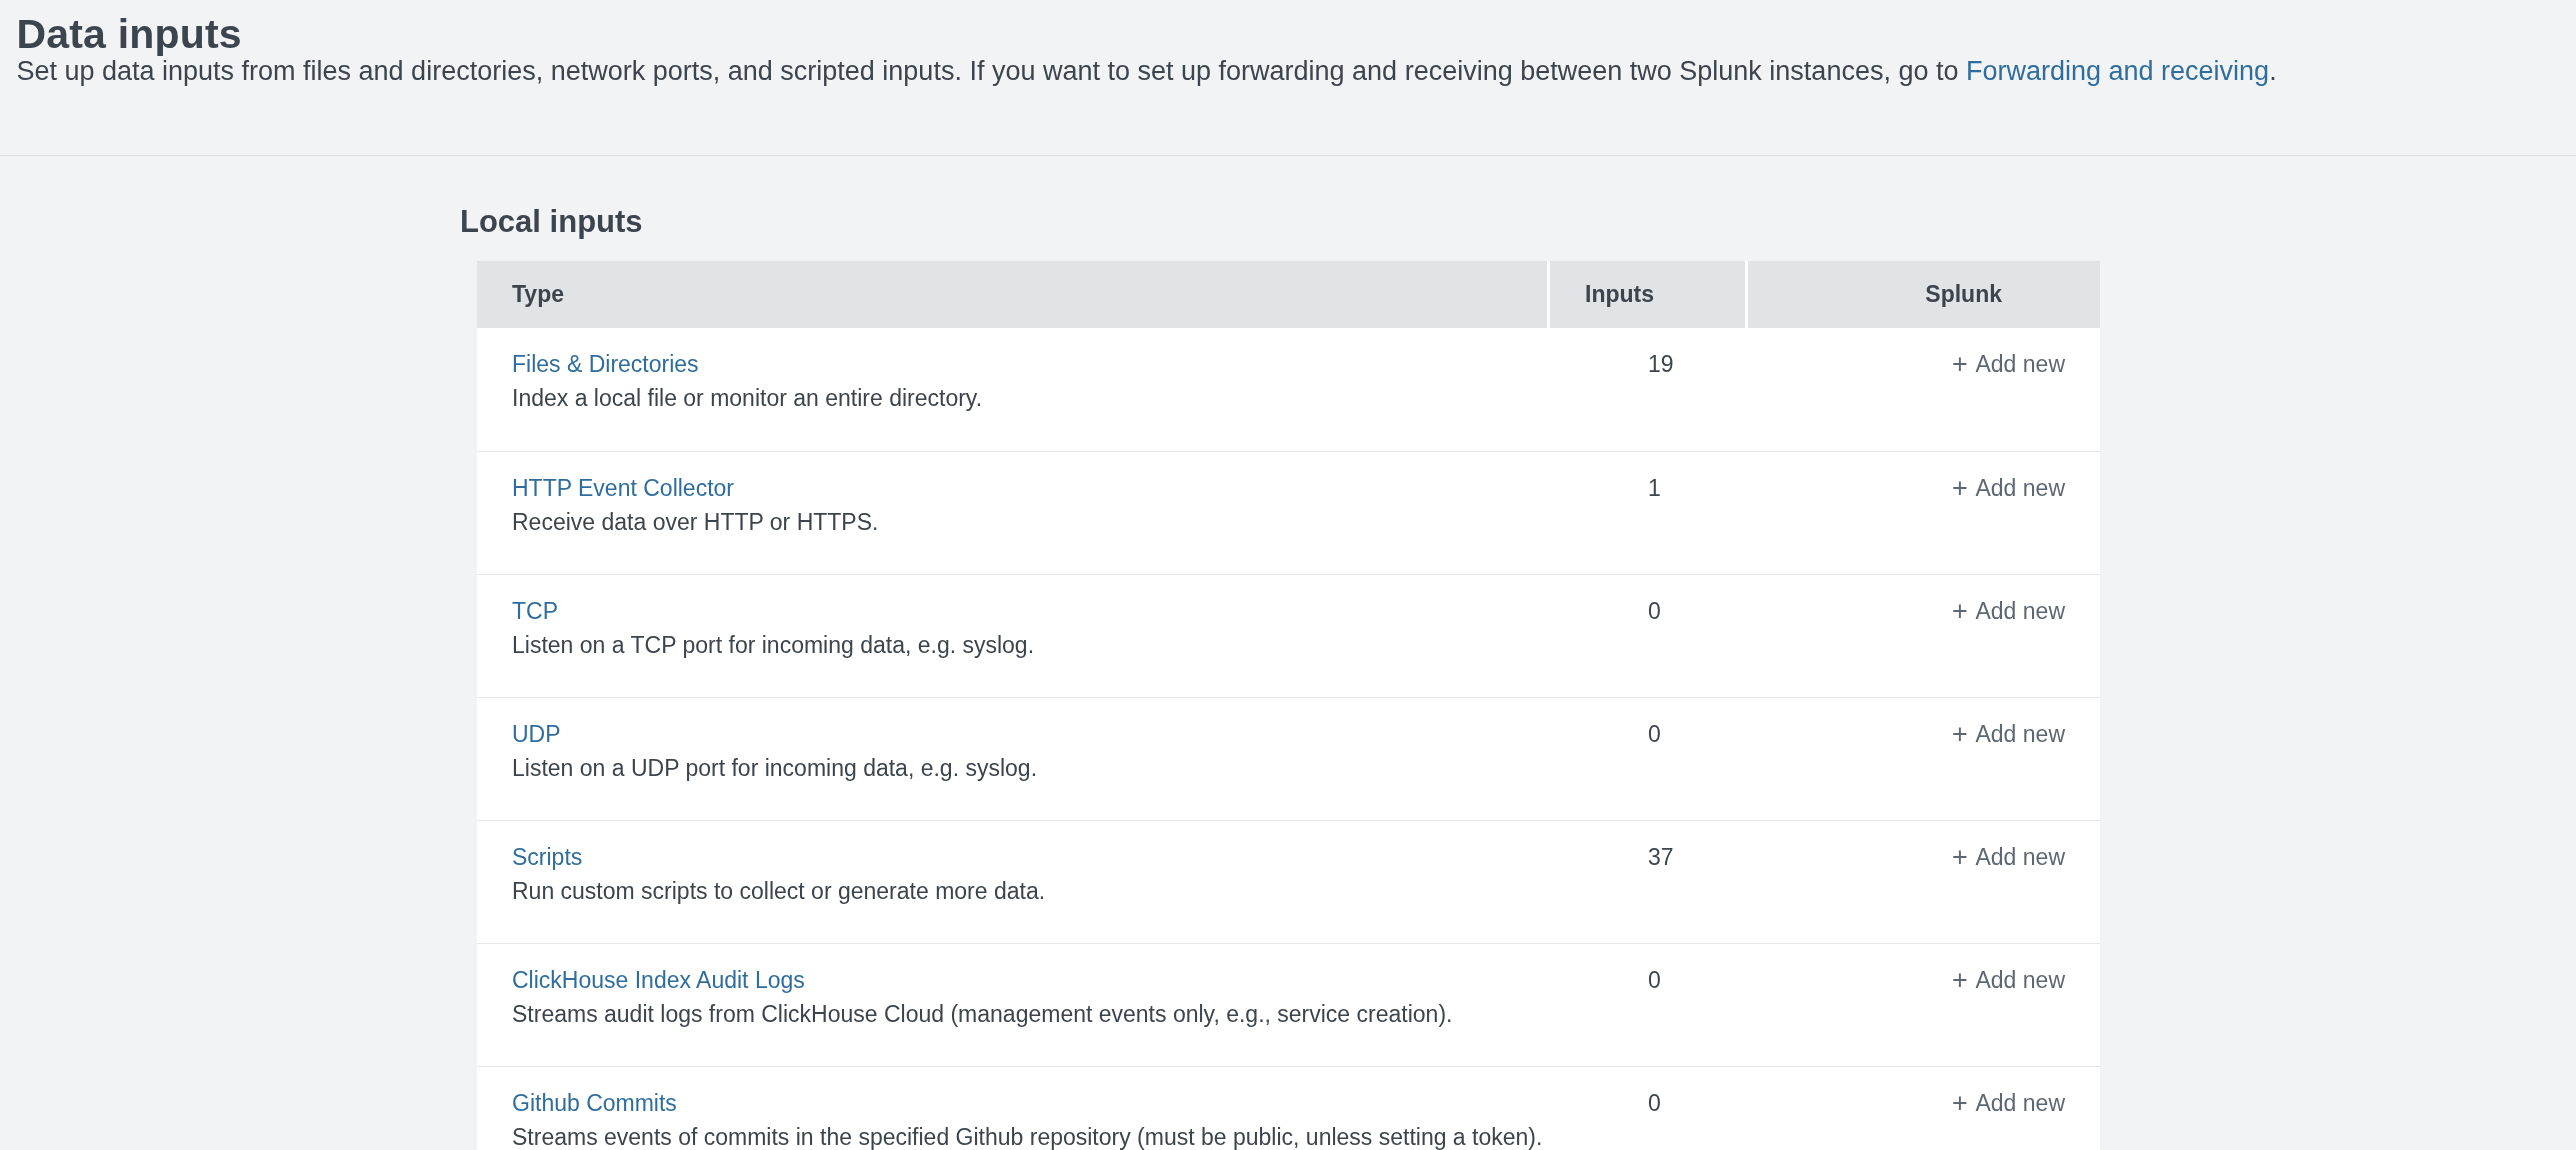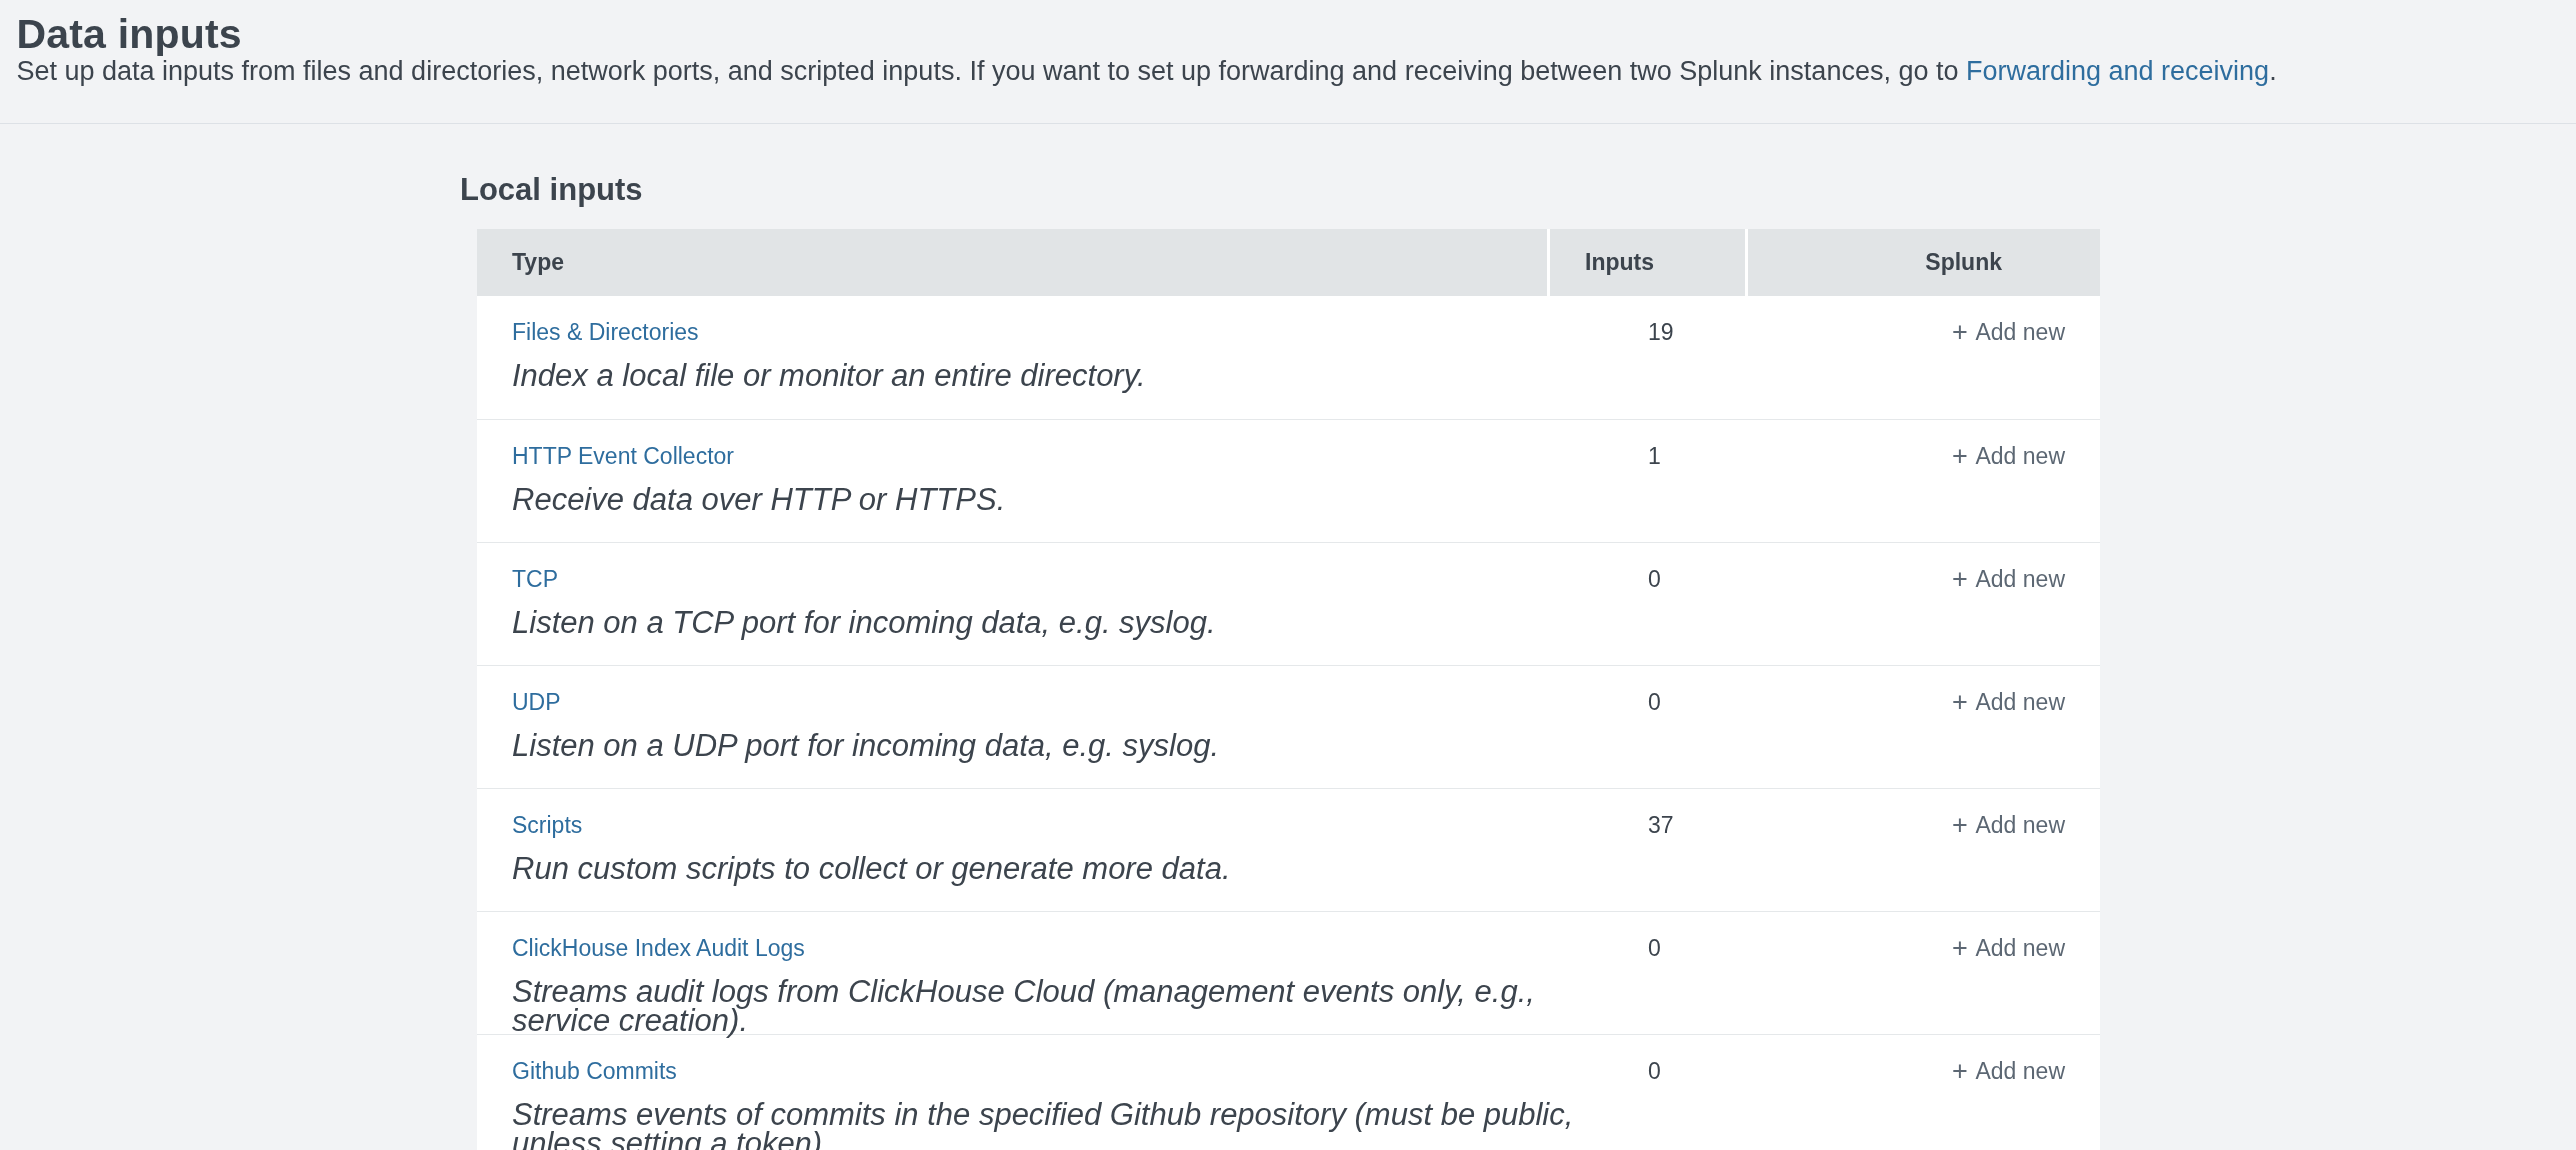--- a/index.html
+++ b/index.html
@@ -15,21 +15,21 @@
   * { margin: 0; padding: 0; box-sizing: border-box; }
   html, body {
     width: 2576px; height: 1151px;
     background: var(--page-bg);
     font-family: "Liberation Sans", "DejaVu Sans", sans-serif;
     color: var(--text);
     overflow: hidden;
   }
   
   .page-header {
-    height: 124px;
+    height: 156px;
     padding: 12px 35px 0 16.4px;
     border-bottom: 1.7px solid var(--band-border);
     background: var(--page-bg);
   }
   .page-title {
     font-size: 41px;
     line-height: 45px;
     font-weight: 700;
     letter-spacing: 0.2px;
   }
@@ -90,24 +90,23 @@
   .td-inputs { width: 202px;  padding: 22.4px 0 0 38px; }
   .td-actions{ width: 288px;  padding: 22.4px 35px 0 0; text-align: right; }
   .type-link {
     color: var(--link);
     text-decoration: none;
     font-size: 23px;
     cursor: pointer;
     display: inline-block;
   }
   .type-desc {
-    margin-top: 14px;
+    margin-top: 5px;
     color: var(--text);
-    font-size: 31px;
-    font-style: italic;
+    font-size: 23px;
   }
   .add-new {
     color: var(--muted-action);
     text-decoration: none;
     font-size: 23px;
     cursor: pointer;
     white-space: nowrap;
   }
   .plus {
     font-size: 27px;

